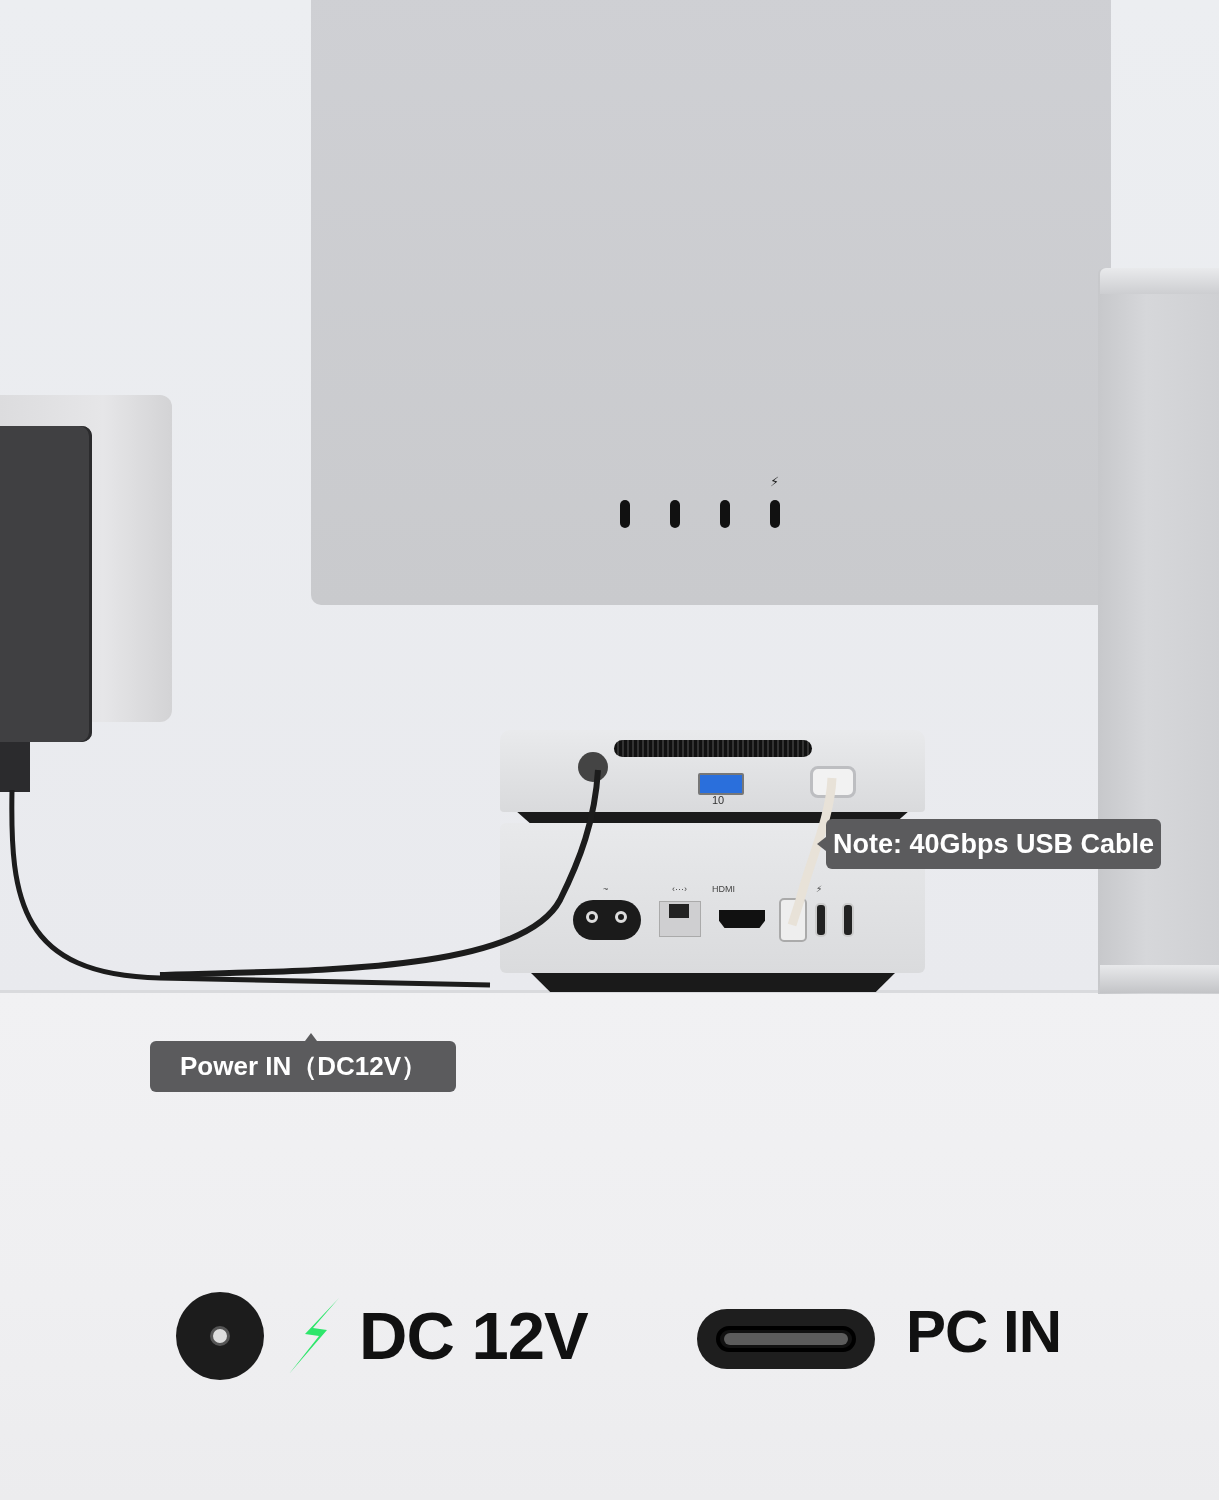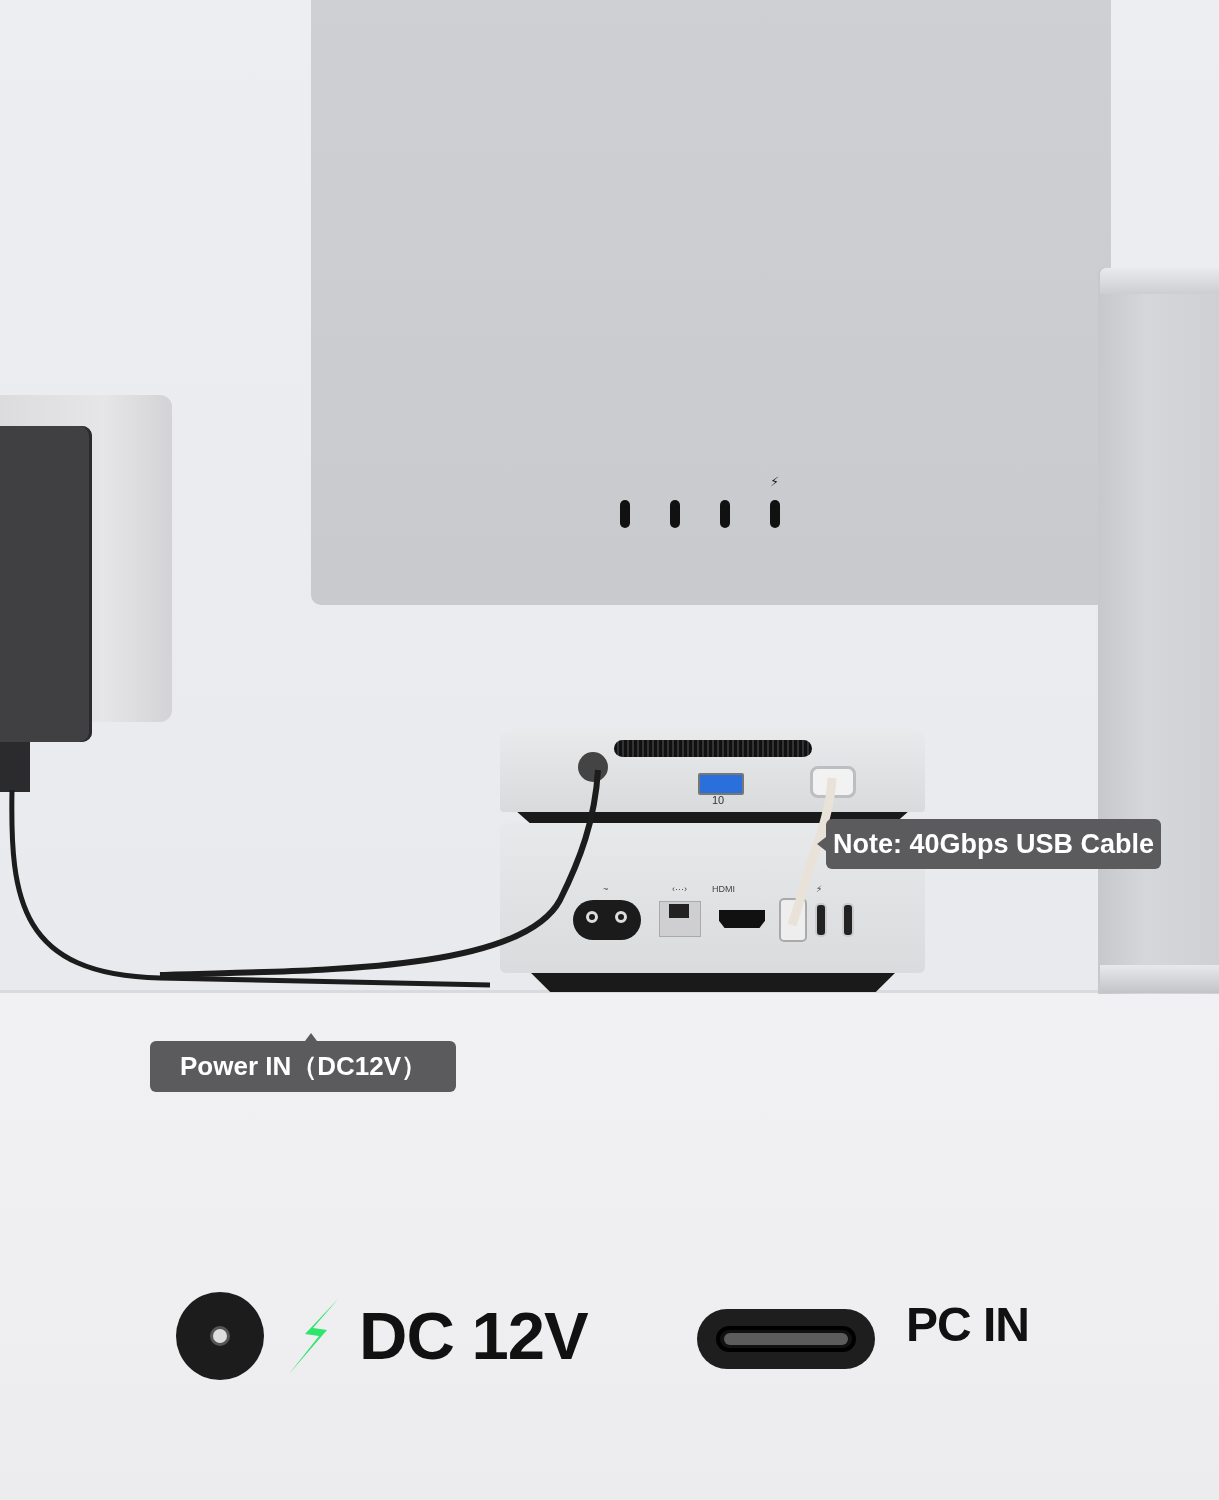--- a/index.html
+++ b/index.html
@@ -56,21 +56,21 @@
   .power{left:150px;top:1041px;height:51px;line-height:51px;padding:0 18px 0 30px;font-size:26px;width:258px;}
   .power::before{content:"";position:absolute;left:155px;top:-8px;border:6px solid transparent;border-bottom:8px solid #5b5b5d;border-top:0;}
   
   .dc-jack{left:176px;top:1292px;width:88px;height:88px;border-radius:50%;background:#1c1c1c;}
   .dc-jack-pin{left:210px;top:1326px;width:20px;height:20px;border-radius:50%;background:#ddd;border:3px solid #555;box-sizing:border-box;}
   .green-bolt{left:287px;top:1298px;}
   .dc-text{left:347px;top:1297px;font-size:67px;font-weight:bold;color:#111;letter-spacing:-1px;margin-left:12px;}
   .usbc{left:697px;top:1309px;width:178px;height:60px;border-radius:30px;background:#1e1e1e;}
   .usbc-in{left:716px;top:1326px;width:140px;height:26px;border-radius:13px;background:#111;border:4px solid #000;box-sizing:border-box;}
   .usbc-tongue{left:724px;top:1333px;width:124px;height:12px;border-radius:6px;background:#5c5c5c;}
-  .pc-text{left:906px;top:1297px;font-size:48px;font-weight:bold;color:#111;letter-spacing:-1px;}
+  .pc-text{left:906px;top:1297px;font-size:60px;font-weight:bold;color:#111;letter-spacing:-1px;}
 </style>
 </head>
 <body>
 
 <div class="abs wall"></div>
 <div class="abs desk"></div>
 <div class="abs desk-edge"></div>
 
 <div class="abs monitor"></div>
 <div class="abs m-port" style="left:620px"></div>

